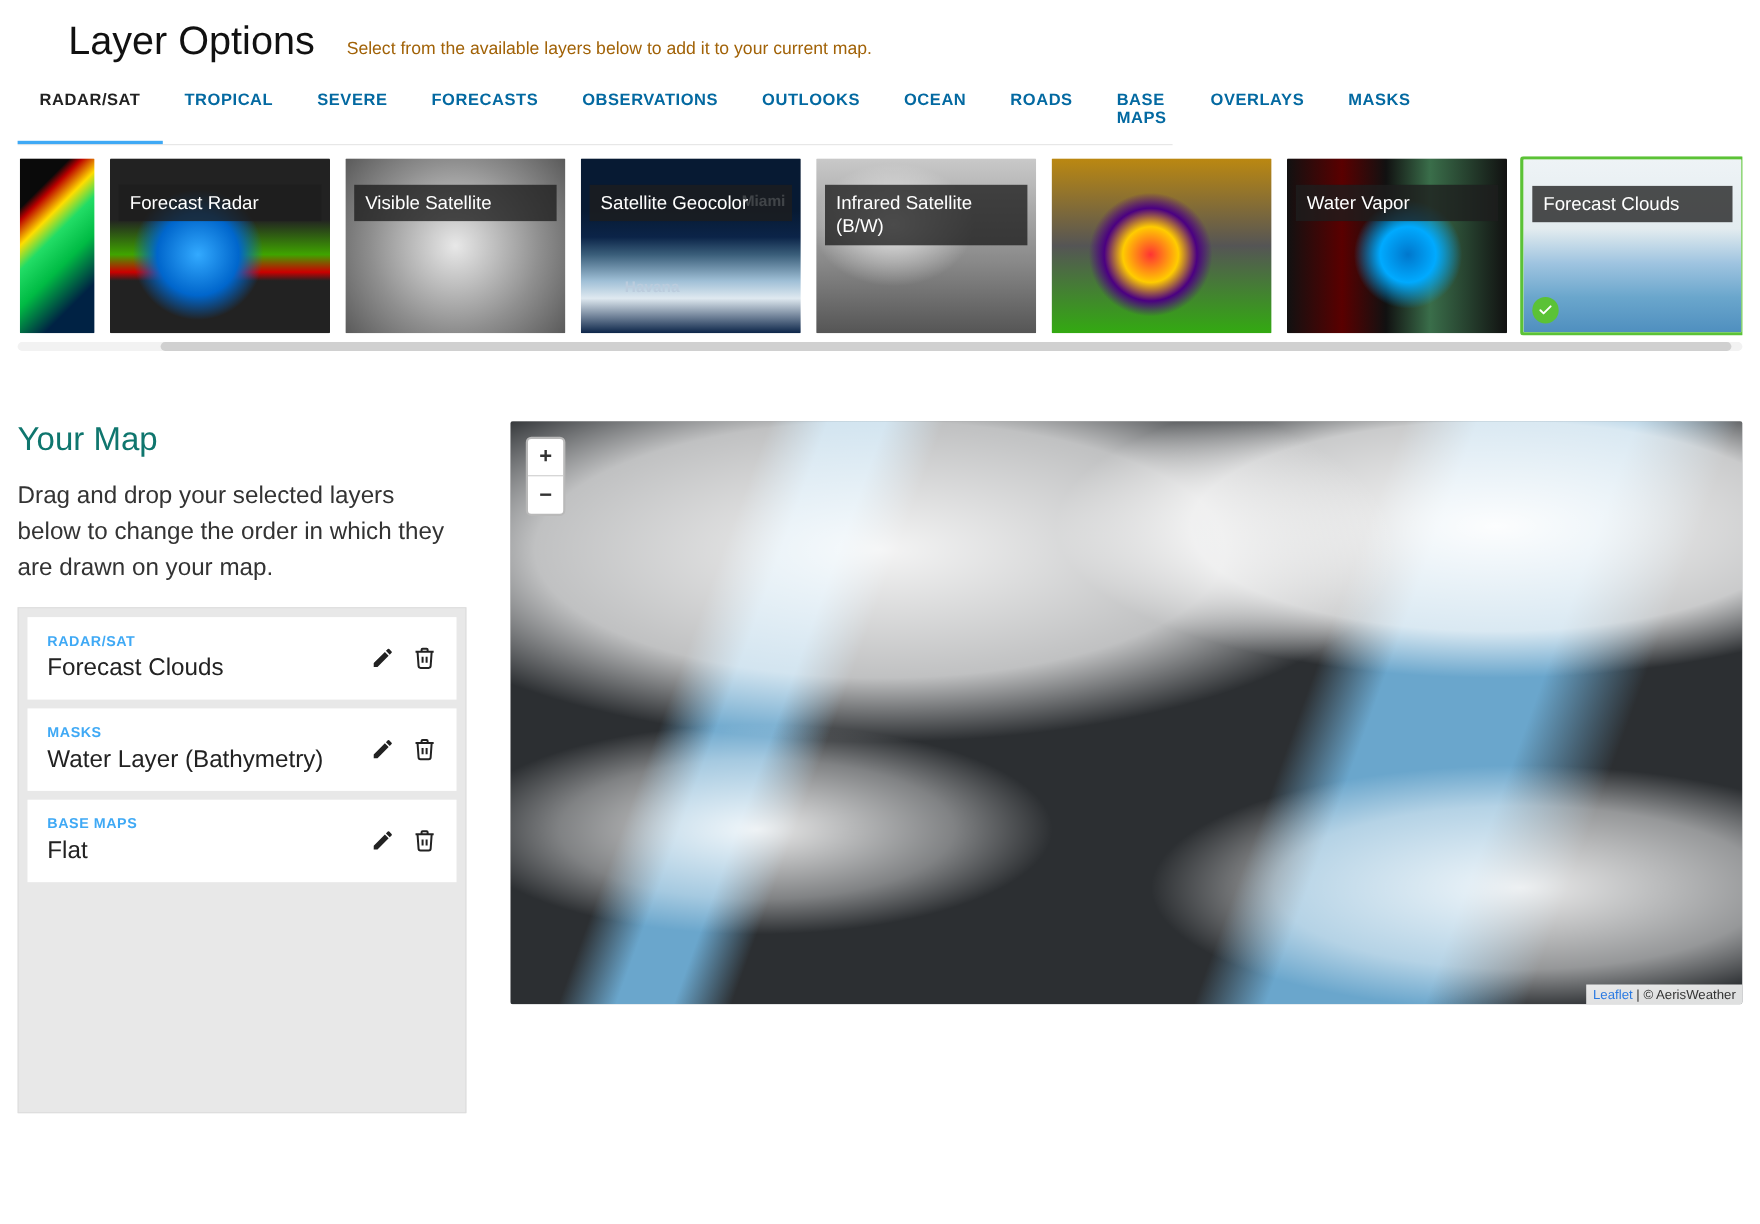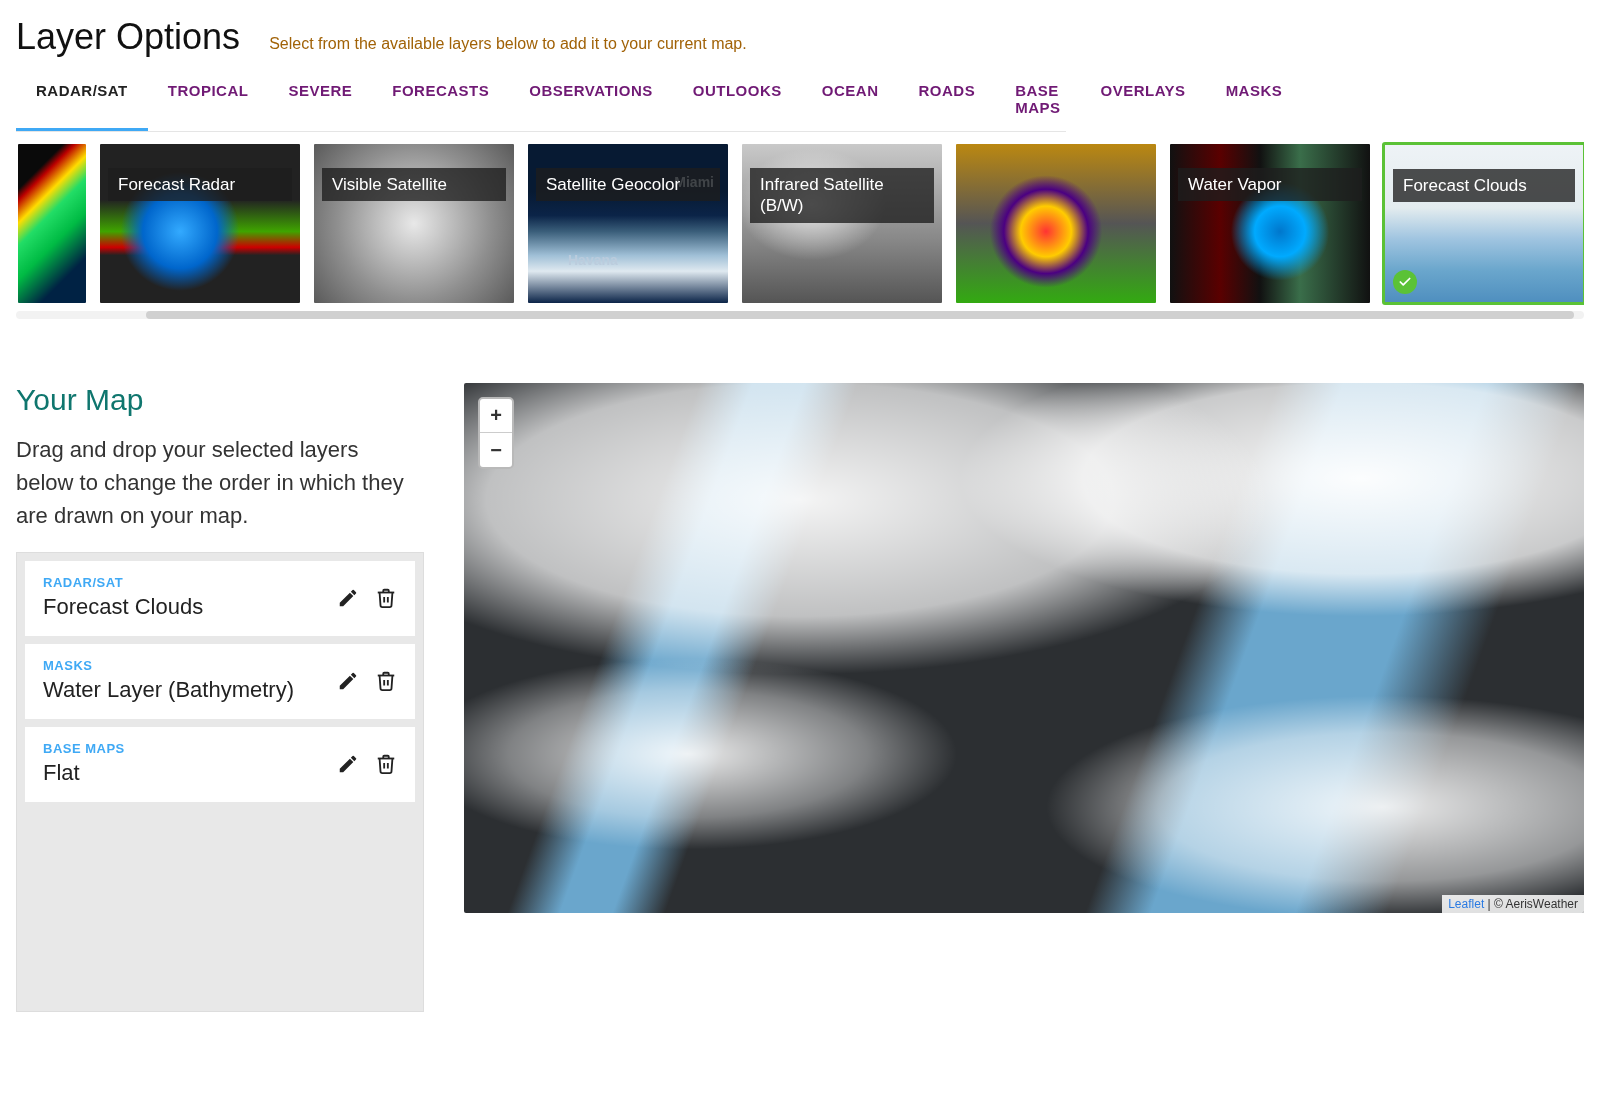--- a/index.html
+++ b/index.html
@@ -4,34 +4,34 @@
 <style>
   * { box-sizing: border-box; margin: 0; padding: 0; }
   body {
     font-family: "Helvetica Neue", Helvetica, Arial, sans-serif;
     background: #fff;
     color: #333;
     padding: 16px;
     width: 1600px;
   }
   .header-row { display: flex; align-items: baseline; gap: 18px; margin-bottom: 12px; }
-  .page-title { font-size: 36px; font-weight: 400; color: #111; }
+  .page-title { font-size: 36px; font-weight: 400; color: #111; margin-left: 46px; }
   .page-subtitle { font-size: 16px; color: #a16207; margin-left: 11px; }
   .tabs {
     display: flex;
     gap: 0;
     border-bottom: 1px solid #e5e5e5;
     margin-bottom: 0;
     width: 1050px;
   }
   .tab {
     padding: 12px 20px;
     font-size: 15px;
     font-weight: 600;
-    color: #701a75;
+    color: #0369a1;
     letter-spacing: 0.5px;
     cursor: pointer;
     border-bottom: 3px solid transparent;
   }
   .tab.active { color: #222; border-bottom: 3px solid #3fa9f5; }
 
   .layer-strip-wrap { position: relative; margin-top: 10px; padding-bottom: 14px; }
   .layer-strip {
     display: flex;
     gap: 10px;

